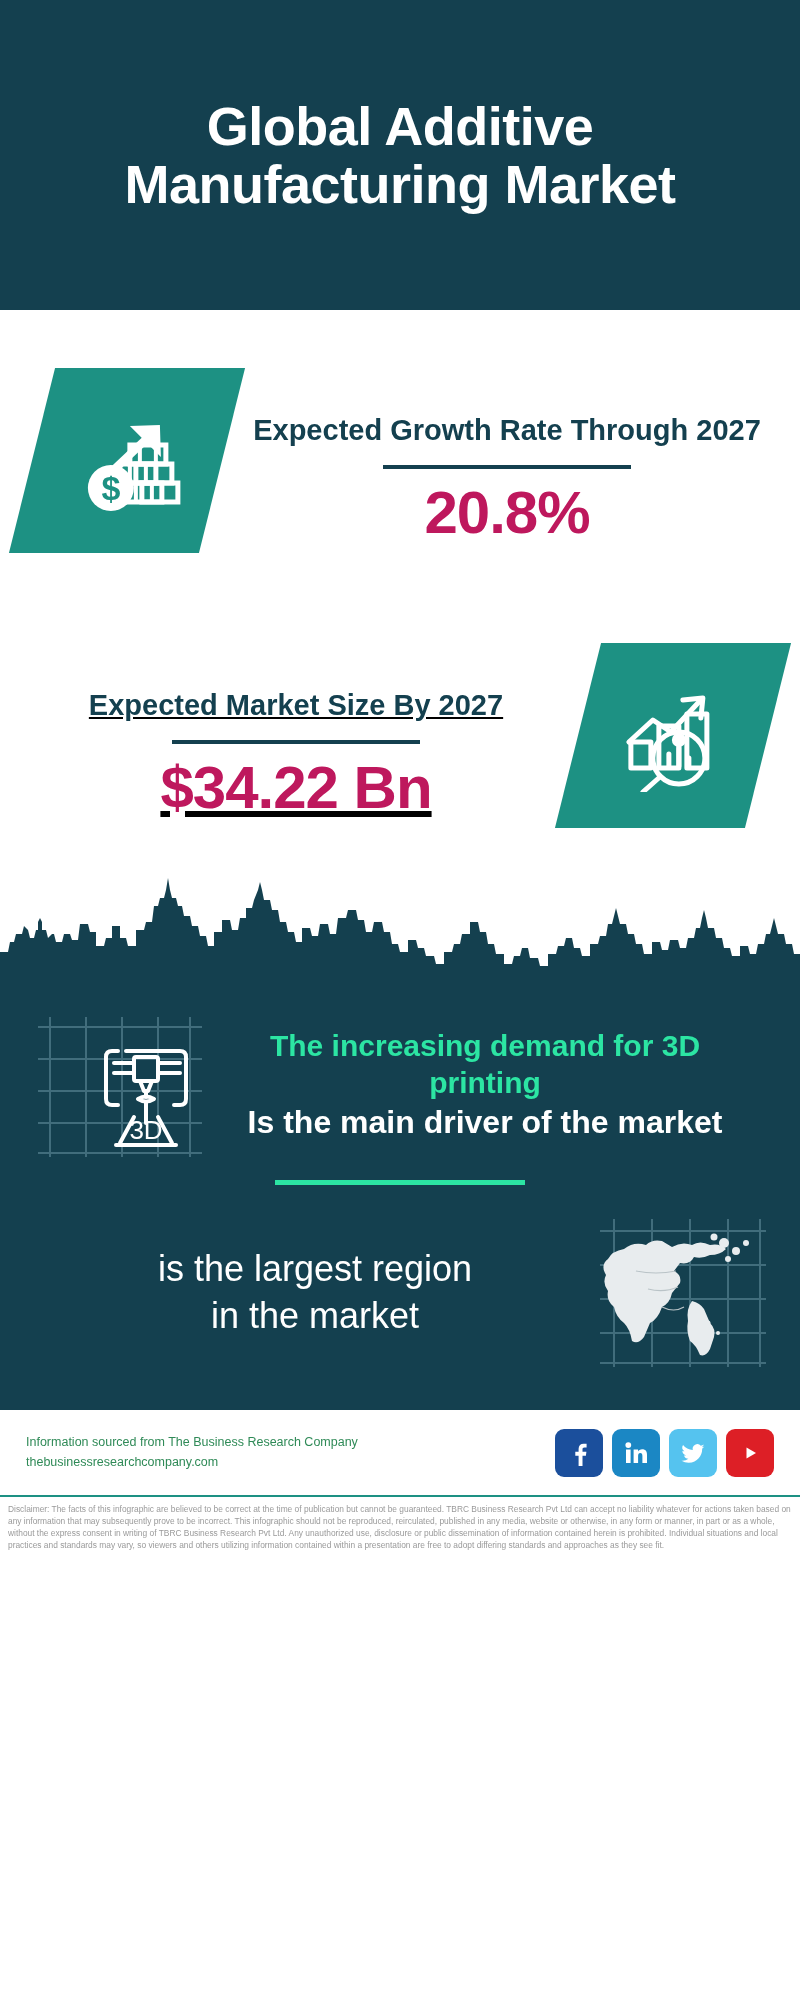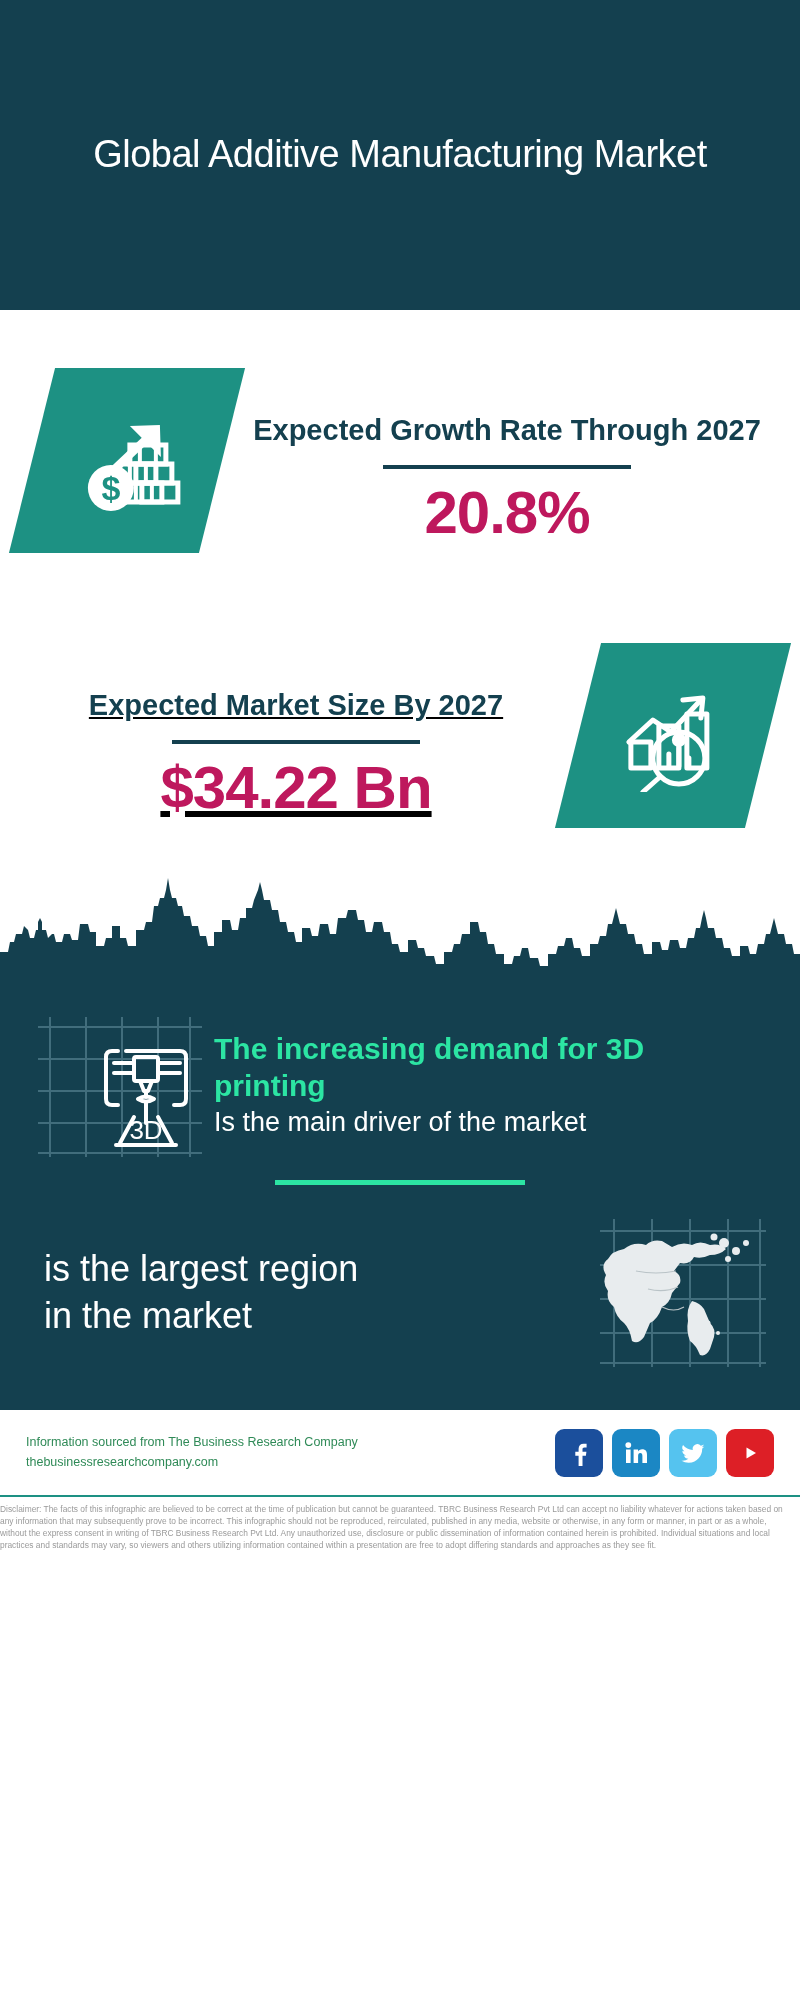--- a/index.html
+++ b/index.html
@@ -14,22 +14,22 @@
 
   
   .header {
     width:800px; height:310px;
     background:#14404f;
     display:flex; align-items:center; justify-content:center;
     text-align:center;
   }
   .header h1 {
     color:#ffffff;
-    font-size:38px;
-    font-weight:normal;
+    font-size:54px;
+    font-weight:bold;
     line-height:1.08;
     letter-spacing:-0.5px;
     padding:0 18px;
   }
 
   
   .white-zone { width:800px; background:#ffffff; position:relative; }
 
   
   .stat-row {
@@ -89,31 +89,31 @@
     display:flex; align-items:center;
     width:800px;
     padding:0 34px;
   }
   .fact-row.driver { height:200px; padding-top:10px; }
   .fact-row.region { height:215px; }
 
   .fact-icon { width:170px; height:160px; flex:0 0 auto; position:relative; }
   .fact-icon svg { display:block; }
 
-  .fact-text { flex:1 1 auto; text-align:left; padding:0 10px; }
+  .fact-text { flex:1 1 auto; text-align:center; padding:0 10px; }
   .fact-head {
     color:#2ce5a3;
     font-size:30px;
     font-weight:bold;
     line-height:1.25;
   }
   .fact-sub {
     color:#ffffff;
-    font-size:27px;
-    font-weight:normal;
+    font-size:32px;
+    font-weight:bold;
     line-height:1.3;
   }
   .fact-sub.light { font-weight:normal; font-size:36px; }
 
   .divider-wrap { width:800px; display:flex; justify-content:center; }
   .divider {
     width:250px; height:5px; background:#2ce5a3;
   }
 
   
@@ -134,21 +134,21 @@
   .social {
     width:48px; height:48px; border-radius:9px;
     display:flex; align-items:center; justify-content:center;
   }
   .social svg { display:block; }
 
   .disclaimer-wrap {
     width:800px;
     background:#ffffff;
     border-top:2px solid #1d9183;
-    padding:7px 8px 0 0;
+    padding:7px 8px 0 8px;
   }
   .disclaimer {
     color:#9a9a9a;
     font-size:8.4px;
     line-height:1.42;
     text-align:left;
   }
 </style>
 </head>
 <body>

